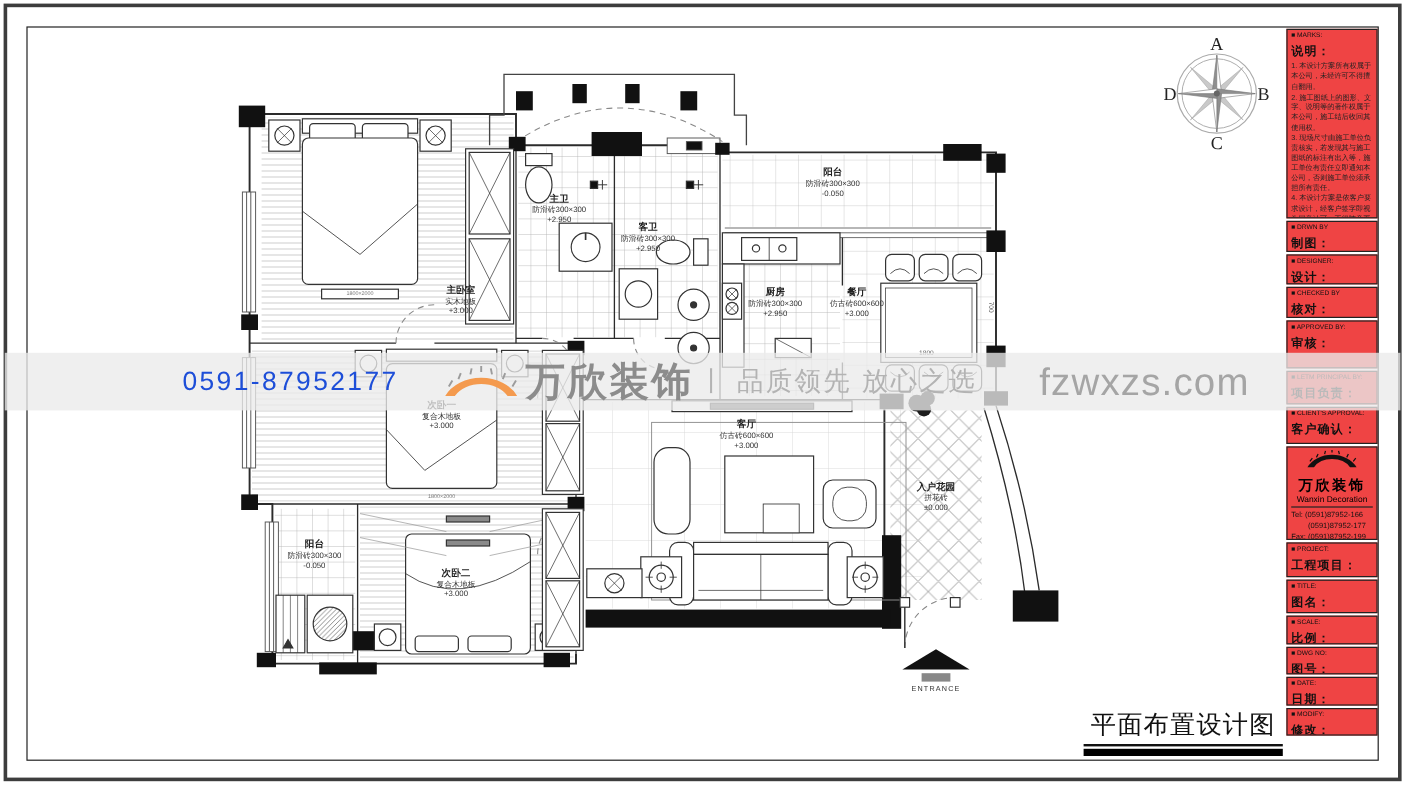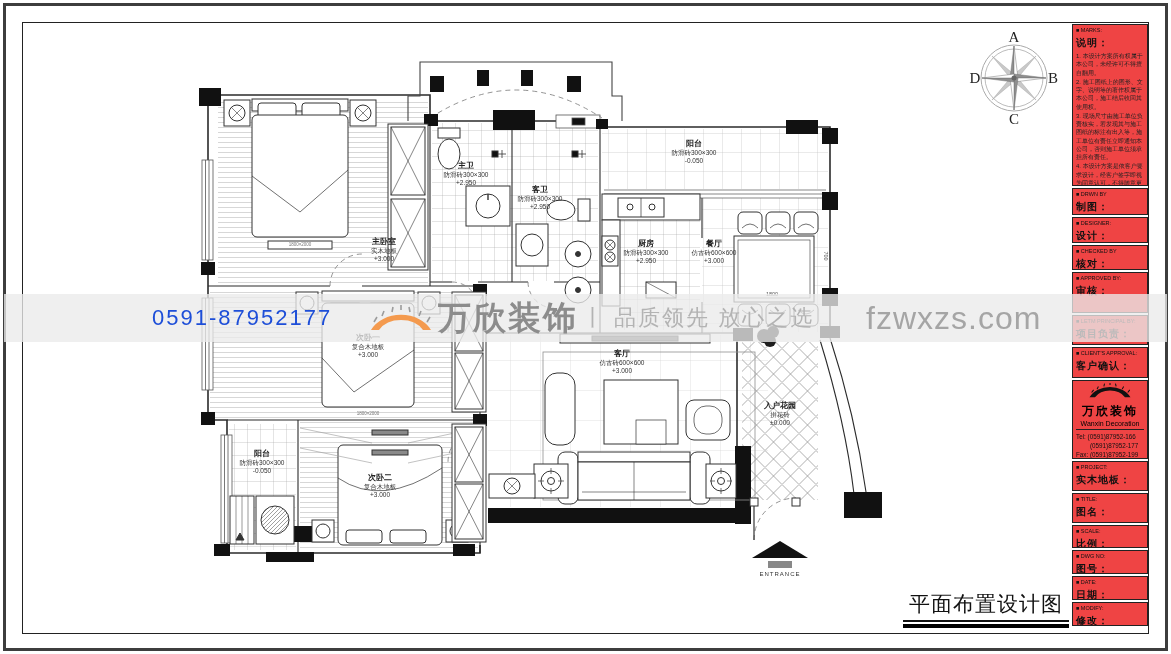--- a/index.html
+++ b/index.html
@@ -25,21 +25,21 @@
       z-index:5;pointer-events:none;}
   .wm span{position:absolute;top:0;line-height:48px;white-space:nowrap;}
   .wm-phone{left:148px;font-size:22px;color:#1d4ed8;letter-spacing:2px;}
   .wm-brand{left:434px;font-size:33px;font-weight:bold;color:#8c8c8c;letter-spacing:2px;}
   .wm-slogan{left:578px;font-size:22px;color:#b3b3b3;letter-spacing:2px;}
   .wm-site{left:862px;font-size:32px;color:#a5a5a5;letter-spacing:1px;}
   .wm svg{position:absolute;left:366px;top:8px;}
   
   .dt{position:absolute;left:903px;top:590px;width:166px;text-align:center;z-index:4;
       font-family:"Liberation Serif","DejaVu Serif",serif;font-size:21px;color:#111;letter-spacing:1px;
-      border-bottom:4px solid #000000;padding-bottom:2px;}
+      border-bottom:6px solid #000000;padding-bottom:2px;}
   .dt::after{content:"";display:block;height:1.5px;background:#111;margin-top:2px;}
   
   text{font-family:"Liberation Sans","DejaVu Sans",sans-serif;}
   .rl{font-size:6.5px;fill:#333;text-anchor:middle;}
   .rn{font-size:8px;font-weight:bold;fill:#222;}
   .dim{font-size:5.5px;fill:#555;text-anchor:middle;}
   .tiny{font-size:4.5px;fill:#777;text-anchor:middle;}
   .cmp{font-family:"Liberation Serif","DejaVu Serif",serif;font-size:15px;fill:#222;text-anchor:middle;}
   .ent{font-size:6px;fill:#333;text-anchor:middle;letter-spacing:1px;}
 </style>
@@ -466,39 +466,39 @@
       <div class="logo-sub">Wanxin Decoration</div>
       <div class="logo-contact">
         <div>Tel: (0591)87952-166</div>
         <div class="ind">(0591)87952-177</div>
         <div>Fax: (0591)87952-199</div>
         <div>Web: WWW.fzwxzs.com</div>
       </div>
     </div>
     <div class="tb-sec" style="height:31px">
       <div class="tb-en">■ PROJECT:</div>
-      <div class="tb-zh">实木地板：</div>
+      <div class="tb-zh">工程项目：</div>
     </div>
     <div class="tb-sec" style="height:31px">
       <div class="tb-en">■ TITLE:</div>
       <div class="tb-zh">图名：</div>
     </div>
     <div class="tb-sec" style="height:25px">
       <div class="tb-en">■ SCALE:</div>
       <div class="tb-zh">比例：</div>
     </div>
     <div class="tb-sec" style="height:25px">
       <div class="tb-en">■ DWG NO:</div>
       <div class="tb-zh">图号：</div>
     </div>
     <div class="tb-sec" style="height:25px">
       <div class="tb-en">■ DATE:</div>
       <div class="tb-zh">日期：</div>
     </div>
-    <div class="tb-sec" style="height:25px;margin-bottom:4px">
+    <div class="tb-sec" style="height:25px;margin-bottom:17px">
       <div class="tb-en">■ MODIFY:</div>
       <div class="tb-zh">修改：</div>
     </div>
   </div>
 
   <div class="wm">
     <span class="wm-phone">0591-87952177</span>
     <svg width="62" height="30" viewBox="0 0 62 30">
       <path d="M1,28 A33,26 0 0 1 61,28 L53,28 A25,19 0 0 0 9,28 Z" fill="#F49A4E"></path>
       <path d="M4,20 L7,15 M12,14 L14,9 M22,10 L23,5 M31,8 V3 M40,10 L39,5 M49,14 L51,9 M57,20 L60,15" stroke="#9c9c9c" stroke-width="1.6"></path>

